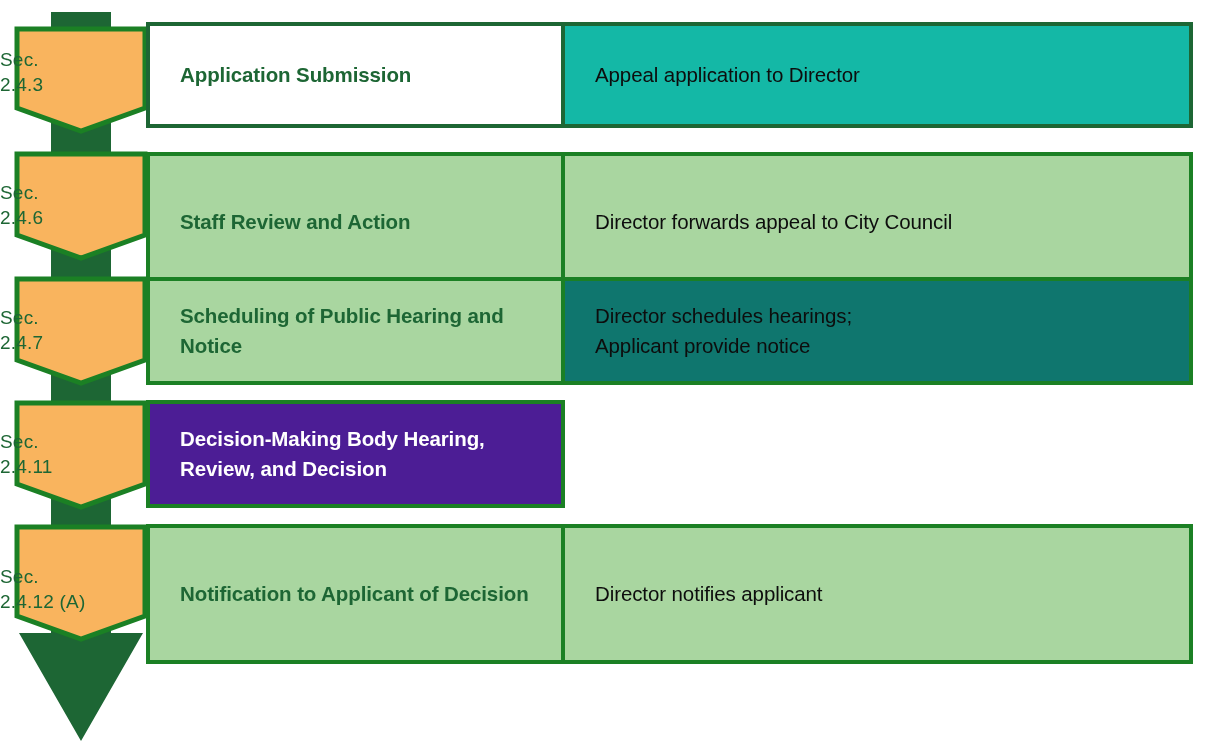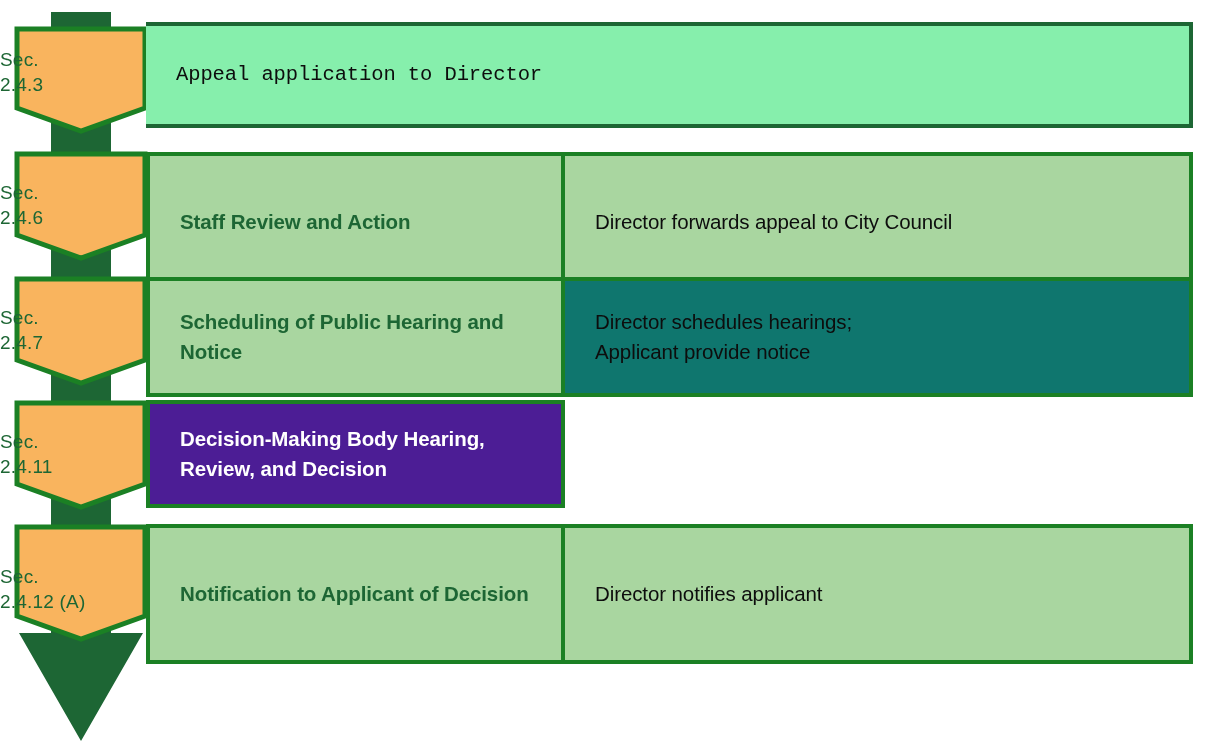--- a/index.html
+++ b/index.html
@@ -116,21 +116,24 @@
     <svg viewBox="0 0 134 108" xmlns="http://www.w3.org/2000/svg" preserveAspectRatio="none">
       <path d="M 3 3 L 131 3 L 131 82 L 67 105 L 3 82 Z" fill="#F9B45E" stroke="#1B8024" stroke-width="5"></path>
     </svg>
   </div>
   <div class="chevron-label" style="top:47px;">
     <div>Sec.</div>
     <div>2.4.3</div>
   </div>
 
   <div class="stage-row row-firstborder" style="top:22px;height:106px;">
-    <div class="cell cell-desc" style="background:#86efac;font-family:Liberation Mono, monospace;">
+    <div class="cell cell-title" style="background:#FFFFFF;">
+      <span class="title-text">Application Submission</span>
+    </div>
+    <div class="cell cell-desc" style="background:#14b8a6;">
       <span class="desc-text">Appeal application to Director</span>
     </div>
   </div>
 
   <div class="chevron" style="top:151px;height:110px;">
     <svg viewBox="0 0 134 110" xmlns="http://www.w3.org/2000/svg" preserveAspectRatio="none">
       <path d="M 3 3 L 131 3 L 131 84 L 67 107 L 3 84 Z" fill="#F9B45E" stroke="#1B8024" stroke-width="5"></path>
     </svg>
   </div>
   <div class="chevron-label" style="top:180px;">
@@ -150,21 +153,21 @@
   <div class="chevron" style="top:276px;height:110px;">
     <svg viewBox="0 0 134 110" xmlns="http://www.w3.org/2000/svg" preserveAspectRatio="none">
       <path d="M 3 3 L 131 3 L 131 84 L 67 107 L 3 84 Z" fill="#F9B45E" stroke="#1B8024" stroke-width="5"></path>
     </svg>
   </div>
   <div class="chevron-label" style="top:305px;">
     <div>Sec.</div>
     <div>2.4.7</div>
   </div>
 
-  <div class="stage-row" style="top:277px;height:120px;">
+  <div class="stage-row" style="top:277px;height:108px;">
     <div class="cell cell-title" style="background:#A9D6A0;">
       <span class="title-text">Scheduling of Public Hearing and Notice</span>
     </div>
     <div class="cell cell-desc" style="background:#0f766e;">
       <span class="desc-text" style="white-space:pre-line;">Director schedules hearings;
 Applicant provide notice</span>
     </div>
   </div>
 
   <div class="chevron" style="top:400px;height:110px;">

